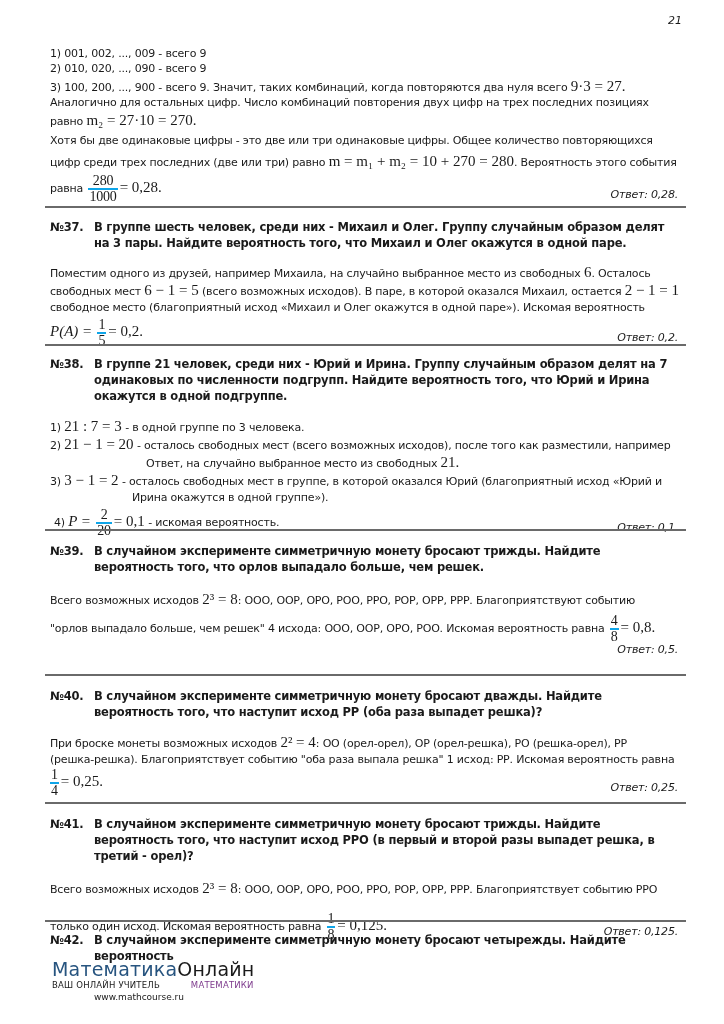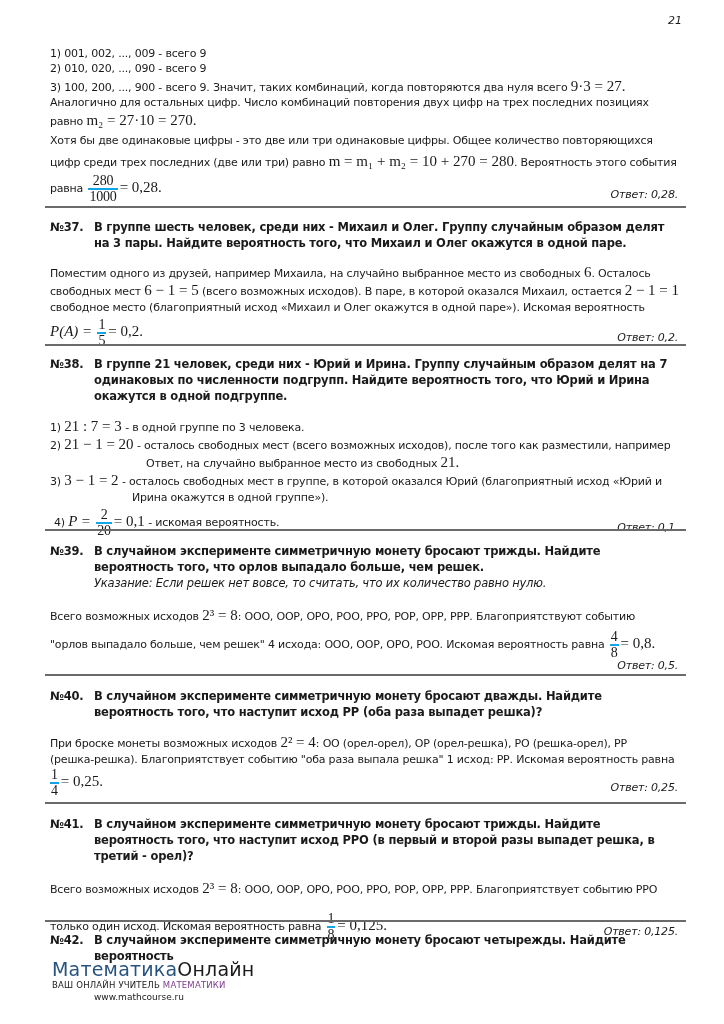--- a/index.html
+++ b/index.html
@@ -29,21 +29,21 @@
   .task-num { width: 44px; flex-shrink: 0; }
   .task-text { flex: 1; }
   .hint { font-style: italic; font-weight: normal; }
   .sol { font-size: 11px; line-height: 16px; letter-spacing: -0.2px; margin-top: 10px; }
   .indent { padding-left: 82px; }
   .logo { position: absolute; left: 52px; top: 958px; }
   .logo-title { font-size: 19px; font-weight: bold; letter-spacing: 0.2px; line-height: 22px; }
   .logo-a { color: #27547f; font-weight: normal; }
   .logo-b { color: #1a1a1a; font-weight: normal; text-align: right; }
   .logo-sub { font-size: 8.5px; line-height: 11px; color: #1a1a1a; letter-spacing: 0.2px; }
-  .logo-sub .c2 { color: #7d3a8c; }
+  .logo-sub .c2 { color: #7d3a8c; margin-left: 28px; }
   .logo-url { font-size: 9px; line-height: 12px; padding-left: 42px; color: #1a1a1a; }
 </style>
 </head>
 <body>
 
 <div class="page-num">21</div>
 
 <div class="content">
   <div class="txt">1) 001, 002, ..., 009 - всего 9</div>
   <div class="txt">2) 010, 020, ..., 090 - всего 9</div>
@@ -110,21 +110,20 @@
   </div>
 </div>
 
 <div class="sep" style="top:529px"></div>
 
 <div class="task" style="top:543px">
   <div class="task-head">
     <span class="task-num">№39.</span>
     <span class="task-text">
       <span>В случайном эксперименте симметричную монету бросают трижды. Найдите вероятность того, что орлов выпадало больше, чем решек.</span><br>
-      <span class="hint">Указание: Если решек нет вовсе, то считать, что их количество равно нулю.</span>
     </span>
   </div>
   <div class="sol" style="margin-top:16px">
     <div><span>Всего возможных исходов</span> <span class="math">2³ = 8</span><span>: ООО, ООР, ОРО, РОО, РРО, РОР, ОРР, РРР. Благоприятствуют событию</span></div>
     <div style="margin-top:5px"><span>"орлов выпадало больше, чем решек" 4 исхода: ООО, ООР, ОРО, РОО. Искомая вероятность равна</span>
       <span class="frac"><span class="num">4</span><span class="den">8</span></span><span class="math">= 0,8</span><span class="math">.</span>
     </div>
     <div class="row" style="height:14px">
       <span class="ans" style="bottom:0">Ответ: 0,5.</span>
     </div>

